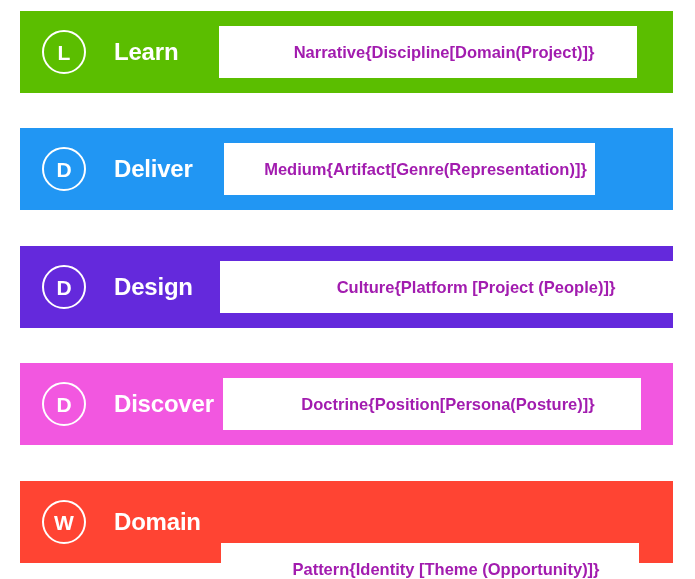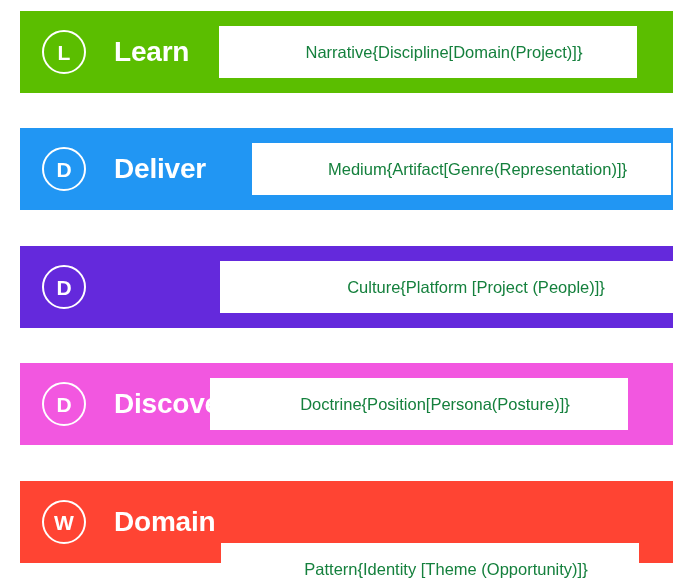--- a/index.html
+++ b/index.html
@@ -52,41 +52,41 @@
     font-weight: bold;
     line-height: 1;
     font-family: "Liberation Sans", sans-serif;
   }
   .phase-label {
     position: absolute;
     left: 94px;
     top: 50%;
     transform: translateY(-50%);
     color: #ffffff;
-    font-size: 28px;
+    font-size: 24px;
     font-weight: bold;
     letter-spacing: -0.2px;
     white-space: nowrap;
     font-family: "Liberation Sans", sans-serif;
   }
   .formula-box {
     position: absolute;
     top: 50%;
     transform: translateY(-50%);
     height: 52px;
     background: #ffffff;
     display: flex;
     align-items: center;
     justify-content: center;
     box-sizing: border-box;
   }
   .formula-text {
-    color: #15803d;
+    color: #a21caf;
     font-size: 16.5px;
-    font-weight: normal;
+    font-weight: bold;
     white-space: nowrap;
     font-family: "Liberation Sans", sans-serif;
     padding-left: 32px;
   }
 </style>
 </head>
 <body>
 
 <div id="board">
 
@@ -98,40 +98,41 @@
     <div class="formula-box" style="left: 199px; width: 418px;">
       <span class="formula-text">Narrative{Discipline[Domain(Project)]}</span>
     </div>
   </div>
 
   <div class="row row-2" style="background: rgb(33, 150, 243);">
     <div class="badge">
       <span class="badge-letter">D</span>
     </div>
     <div class="phase-label">Deliver</div>
-    <div class="formula-box" style="left: 204px; width: 419px; margin-left: 28px;">
+    <div class="formula-box" style="left: 204px; width: 371px;">
       <span class="formula-text">Medium{Artifact[Genre(Representation)]}</span>
     </div>
   </div>
 
   <div class="row row-3" style="background: rgb(100, 41, 220);">
     <div class="badge">
       <span class="badge-letter">D</span>
     </div>
+    <div class="phase-label">Design</div>
     <div class="formula-box" style="left: 200px; width: 480px;">
       <span class="formula-text">Culture{Platform [Project (People)]}</span>
     </div>
   </div>
 
   <div class="row row-4" style="background: rgb(242, 87, 224);">
     <div class="badge">
       <span class="badge-letter">D</span>
     </div>
     <div class="phase-label">Discover</div>
-    <div class="formula-box" style="left: 190px; width: 418px; justify-content: center;">
+    <div class="formula-box" style="left: 203px; width: 418px; justify-content: center;">
       <span class="formula-text">Doctrine{Position[Persona(Posture)]}</span>
     </div>
   </div>
 
   <div class="row row-5" style="background: rgb(255, 68, 51);">
     <div class="badge">
       <span class="badge-letter">W</span>
     </div>
     <div class="phase-label">Domain</div>
     <div class="formula-box" style="left: 201px; width: 418px; margin-top: 47px;">

